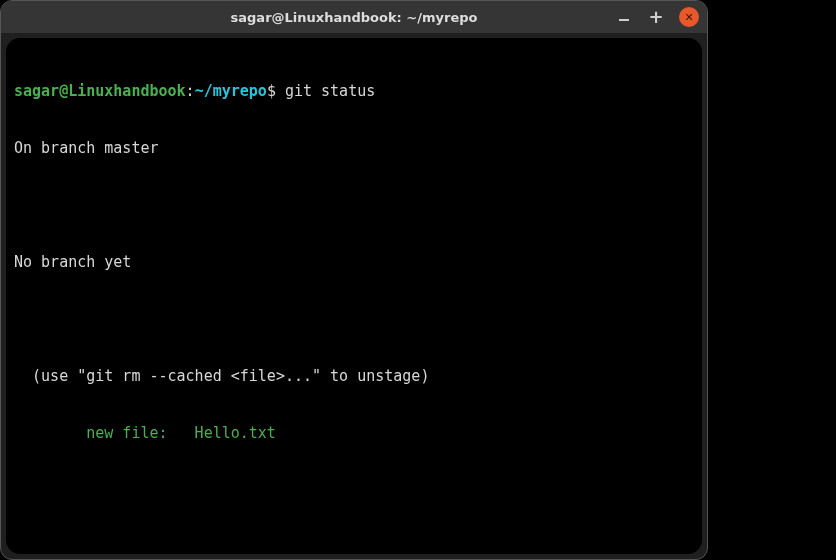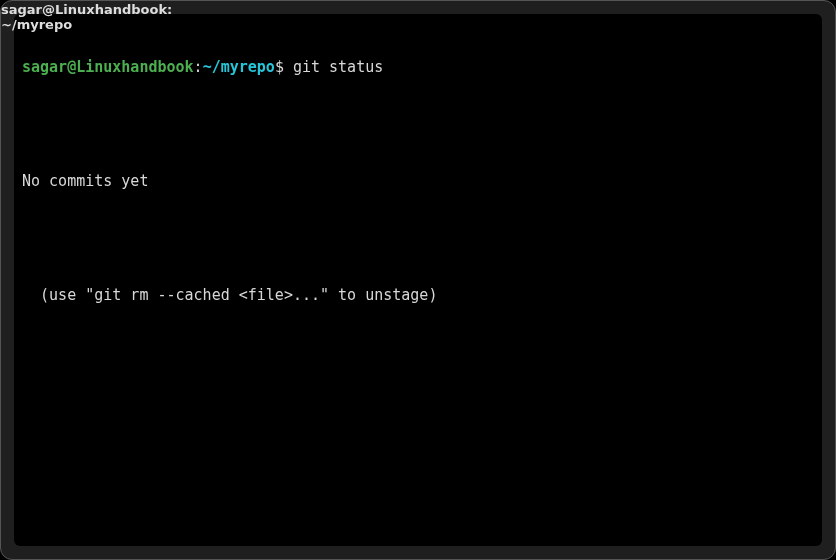--- a/index.html
+++ b/index.html
@@ -1,22 +1,22 @@
 <!DOCTYPE html>
 <html><head>
   <meta charset="utf-8">
   <style>
     * { margin: 0; padding: 0; box-sizing: border-box; }
     html, body { width: 836px; height: 560px; background: #000; font-family: "DejaVu Sans Mono","Liberation Mono","Courier New",monospace; }
     .window {
-      width: 836px; height: 560px;
+      width: 708px; height: 560px;
       background: #1f1f1f;
       border-radius: 12px;
       overflow: hidden;
-      display: flex; flex-direction: row;
+      display: flex; flex-direction: column;
       border: 1px solid #555;
     }
     .titlebar {
       height: 32px;
       background: #353535;
       display: flex; align-items: center;
       position: relative;
       color: #ddd;
       font-family: "DejaVu Sans", Arial, sans-serif;
       font-size: 13px;
@@ -47,22 +47,22 @@
     }
     .terminal {
       flex: 1;
       background: #000;
       color: #d8d8d8;
       font-size: 15px;
       line-height: 19px;
       padding: 6px 8px 8px 8px;
       white-space: pre;
       overflow: hidden;
-      margin: 13px;
-      border-radius: 6px;
+      margin: 5px;
+      border-radius: 14px;
     }
     .line { min-height: 19px; }
     .c-green { color: #4caf50; font-weight: bold; }
     .c-white { color: #d8d8d8; }
     .c-cyan  { color: #26c6da; font-weight: bold; }
     .c-dim   { color: #d8d8d8; }
     .c-stage { color: #4caf50; }
   </style>
 </head>
 <body>
@@ -71,24 +71,26 @@
   <div class="titlebar">
     <div class="title">sagar@Linuxhandbook: ~/myrepo</div>
     <div class="controls">
       <div class="ctl min"></div>
       <div class="ctl max"></div>
       <div class="ctl close"></div>
     </div>
   </div>
   <div class="terminal">
     <div class="line"><span class="c-green">sagar@Linuxhandbook</span><span class="c-white">:</span><span class="c-cyan">~/myrepo</span><span class="c-white">$</span> <span class="c-dim">git status</span></div>
+    <div class="line">On branch master</div>
     <div class="line"> </div>
-    <div class="line">No commits yet</div>
+    <div class="line">No branch yet</div>
     <div class="line"> </div>
     <div class="line">  (use "git rm --cached &lt;file&gt;..." to unstage)</div>
+    <div class="line c-stage">        new file:   Hello.txt</div>
     
     
     
     
     
     
     
     
     
     

